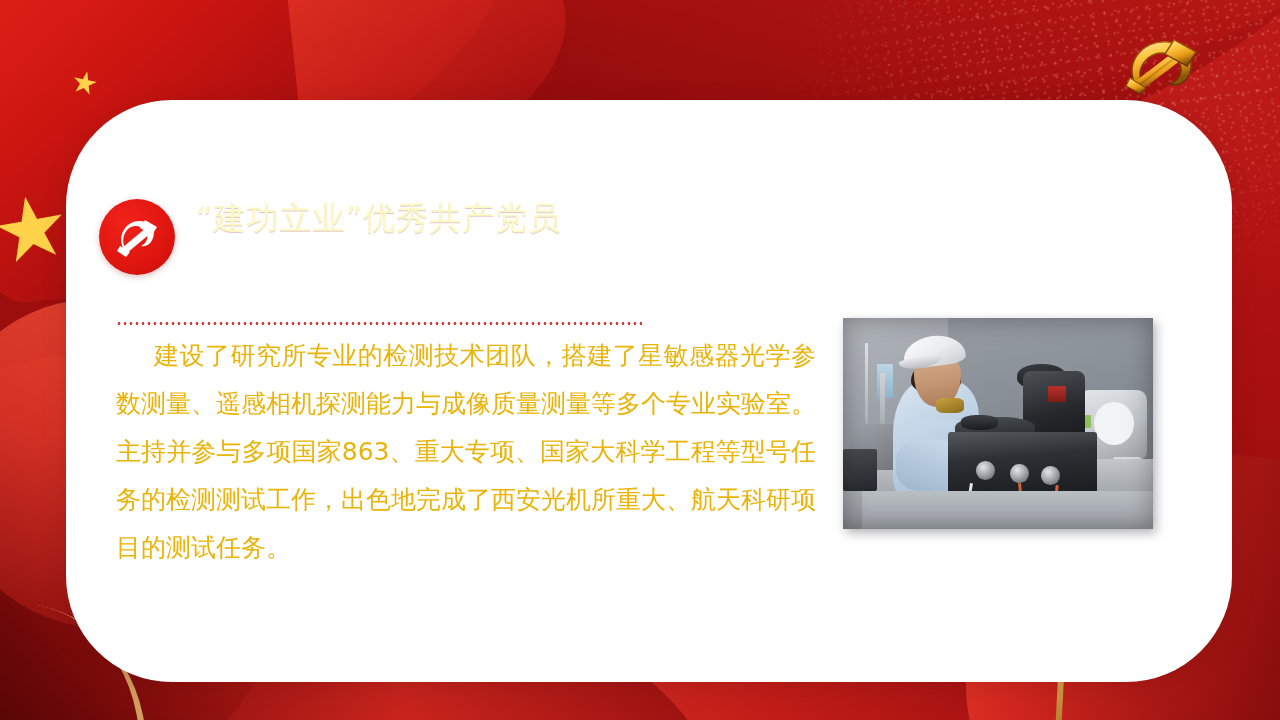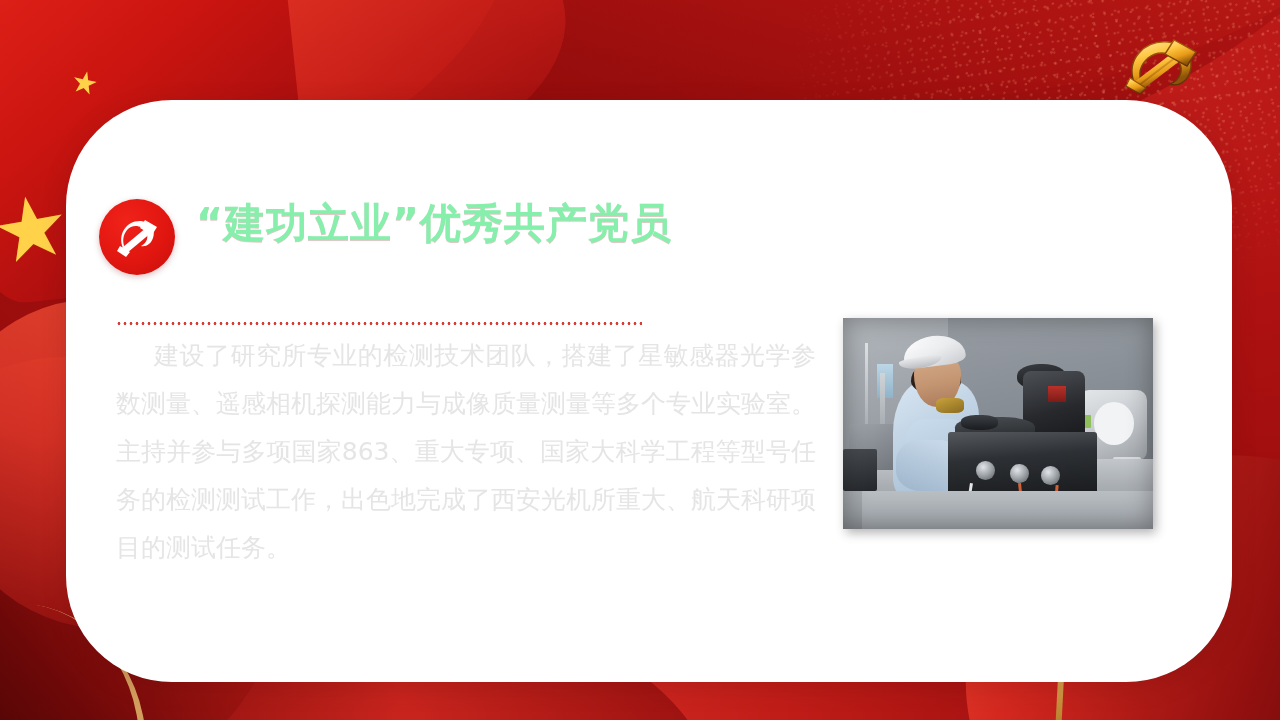--- a/index.html
+++ b/index.html
@@ -142,42 +142,42 @@
     border-radius:50%;
     background:radial-gradient(circle at 36% 30%,#f0231a 0%,#e11610 55%,#c70f0c 100%);
     box-shadow:0 2px 6px rgba(120,0,0,.25);
   }
   .emblem svg{position:absolute;left:50%;top:50%;transform:translate(-50%,-50%);}
 
   
   .title-block{position:absolute;left:196px;top:200px;width:650px;}
   .title-main{
     font-family:"DejaVu Sans","Liberation Sans",sans-serif;
-    font-size:41px;font-weight:700;color:#86efac;letter-spacing:1px;
+    font-size:32px;font-weight:400;color:#fef9c3;letter-spacing:1px;
     line-height:1.15;white-space:nowrap;
     text-shadow:0 1px 0 rgba(120,0,0,.22);
   }
   .title-name{
     font-family:"DejaVu Serif","Liberation Serif",serif;
     font-size:40px;font-weight:700;color:#5c2014;letter-spacing:2px;
     line-height:1.2;margin-top:4px;text-align:center;padding-right:120px;
   }
 
   
   .divider{
     position:absolute;left:116px;top:322px;width:526px;height:3px;
     background-image:radial-gradient(circle,#d4403a 0 1.3px,transparent 1.6px);
     background-size:6px 3px;background-repeat:repeat-x;
   }
 
   
   .body-text{
     position:absolute;left:116px;top:332px;width:700px;
     font-family:"DejaVu Sans","Liberation Sans",sans-serif;
-    font-size:25px;color:#e5e5e5;line-height:48px;
+    font-size:25px;color:#eab308;line-height:48px;
     text-align:justify;text-justify:inter-ideograph;
     text-indent:38px;
   }
 
   
   .photo{
     position:absolute;left:843px;top:318px;width:310px;height:211px;
     box-shadow:3px 4px 10px rgba(0,0,0,.30);
     overflow:hidden;background:#7d8187;
   }

